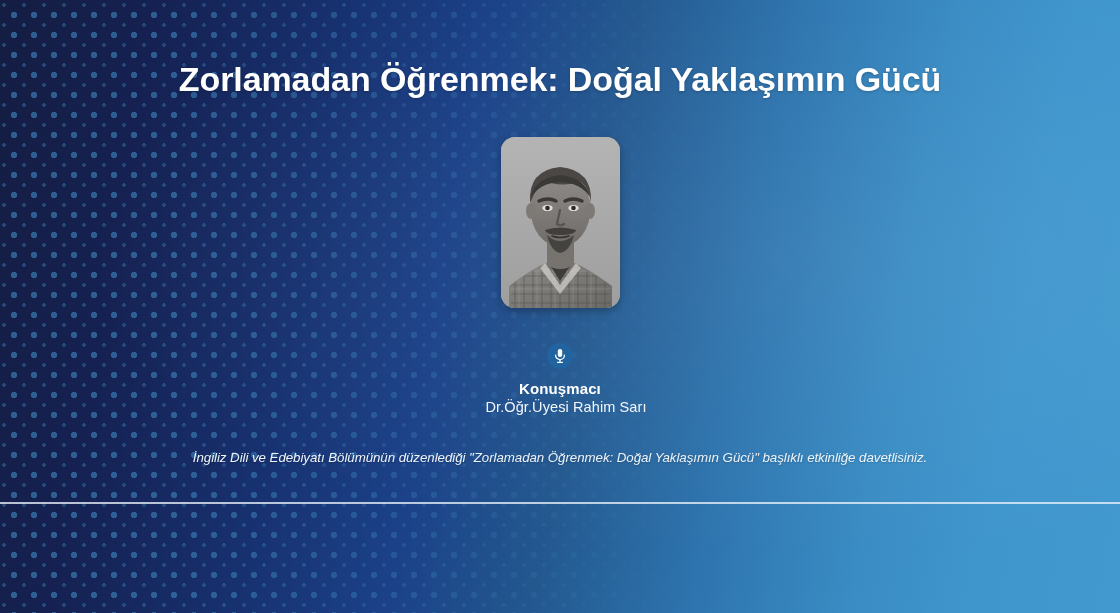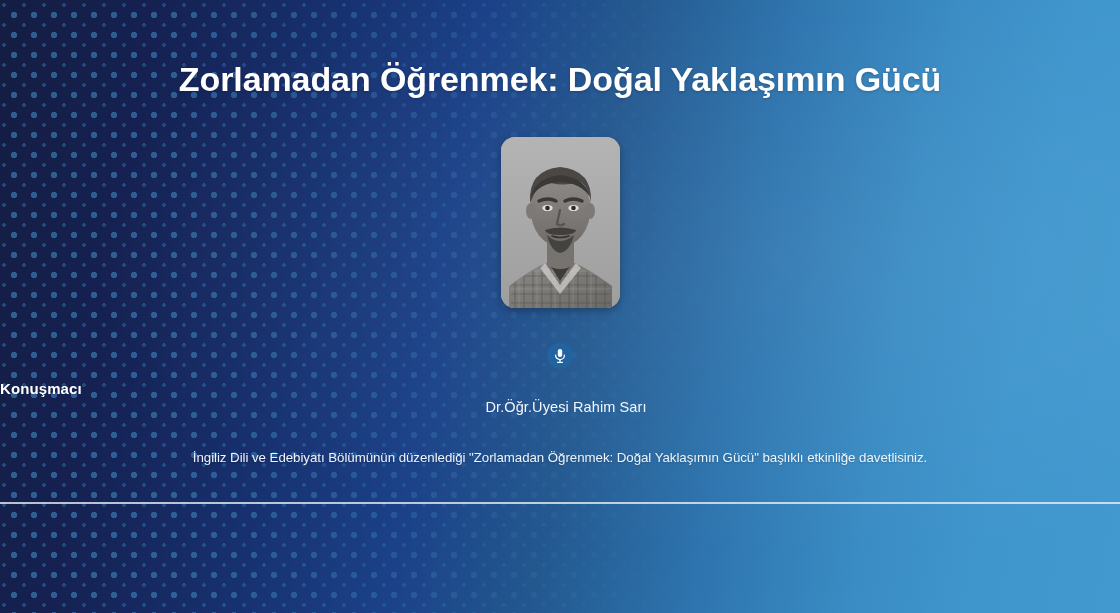--- a/index.html
+++ b/index.html
@@ -89,35 +89,35 @@
     left:547px;top:343px;
     width:26px;height:26px;
     border-radius:50%;
     background:#21649f;
     display:flex;align-items:center;justify-content:center;
   }
   .mic-badge svg{display:block;}
 
   .speaker-role{
     position:absolute;top:379px;left:0;right:0;
-    text-align:left;color:#ffffff;
+    text-align:center;color:#ffffff;
     font-size:15px;font-weight:700;line-height:19px;
     letter-spacing:.1px;
   }
   .speaker-name{
     position:absolute;top:398px;left:12px;right:0;
     text-align:center;color:#f2f6fa;
     font-size:14.5px;font-weight:400;line-height:19px;
     letter-spacing:.1px;
   }
 
   .description{
     position:absolute;top:448px;left:0;right:0;
     text-align:center;color:#eef4f9;
-    font-size:13.3px;font-weight:400;
+    font-size:13.3px;font-style:italic;font-weight:400;
     line-height:19px;letter-spacing:-.05px;
     white-space:nowrap;
     text-shadow:0 1px 2px rgba(0,0,0,.18);
   }
 
   
   .divider{
     position:absolute;left:0;right:0;top:502px;
     height:1.5px;
     background:rgba(233,241,248,.78);

